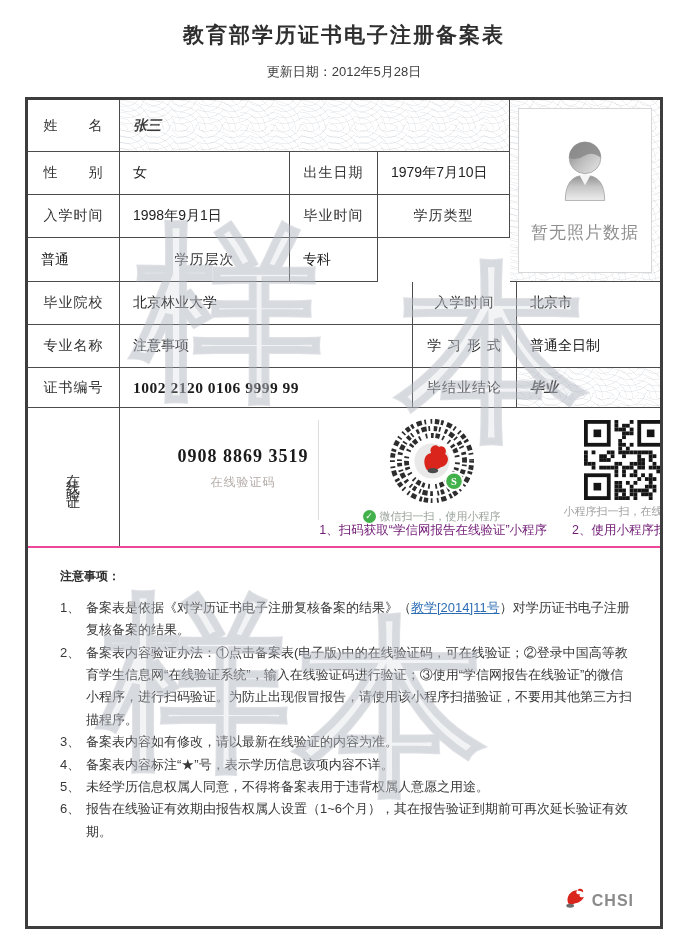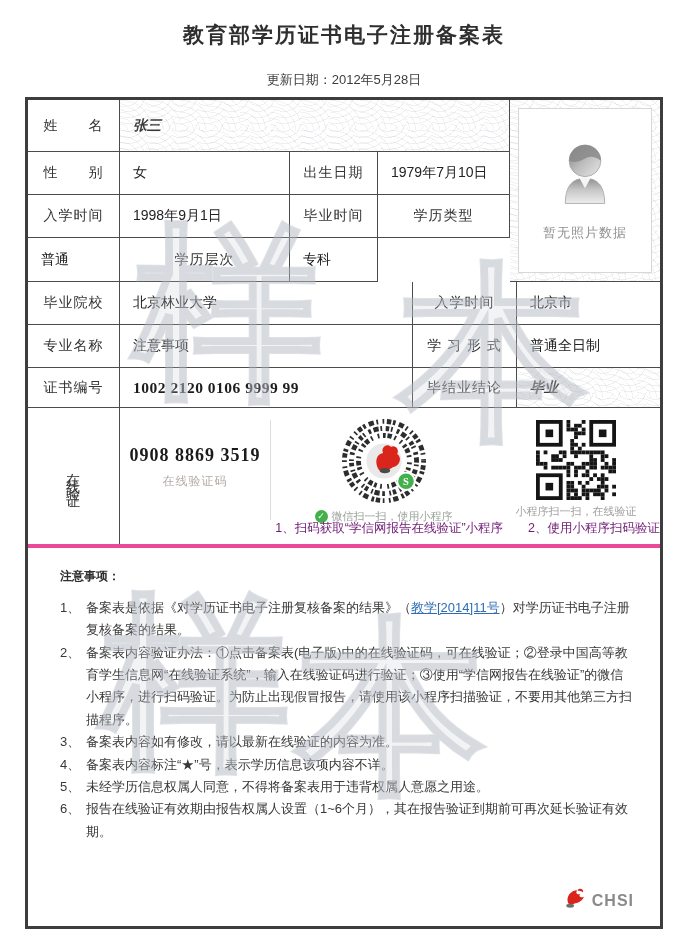--- a/index.html
+++ b/index.html
@@ -4,21 +4,21 @@
 <style>
   * { margin:0; padding:0; box-sizing:border-box; }
   html,body { background:#fff; }
   body {
     width:688px; height:936px; position:relative; overflow:hidden;
     font-family:"Liberation Sans", sans-serif; color:#333;
   }
   
   .doc-header { text-align:center; padding-top:21px; }
   .doc-title { font-size:21px; font-weight:bold; color:#2f2f2f; letter-spacing:2px; }
-  .doc-subtitle { font-size:13px; color:#3c3c3c; margin-top:22px; }
+  .doc-subtitle { font-size:13px; color:#3c3c3c; margin-top:14px; }
 
   
   .frame {
     position:absolute; left:25px; top:97px; width:638px; height:832px;
     border:3px solid #3d3d3d; background:#fff; overflow:hidden;
   }
 
   
   .wm {
     position:absolute; font-size:190px; font-weight:bold; line-height:1;
@@ -44,24 +44,24 @@
     background-size:26px 26px, 30px 30px;
   }
   .script { font-family:"Liberation Serif", serif; font-style:italic; font-weight:bold; color:#3a3a3a; }
   .serifnum { font-family:"Liberation Serif", serif; font-weight:bold; font-size:15.5px; color:#1d1d1d; letter-spacing:0.5px; }
   .namecell { grid-column:2/5; }
   .photocell { grid-column:5; grid-row:1/5; border-right:none; border-bottom:1px solid #4b4b4b; padding:8px; }
   .photo-inner {
     width:100%; height:100%; background:#fff; border:1px solid #d7d7d7;
     display:flex; flex-direction:column; align-items:center; justify-content:center; gap:14px;
   }
-  .photo-text { font-size:13px; color:#8f8f8f; letter-spacing:1px; }
-
-  
-  .secC { display:flex; height:140px; border-bottom:4px solid #ec4899; position:relative; z-index:2; }
+  .photo-text { font-size:17px; color:#8f8f8f; letter-spacing:1px; }
+
+  
+  .secC { display:flex; height:140px; border-bottom:2px solid #ec4899; position:relative; z-index:2;gap:48px; }
   .vlabel {
     width:92px; border-right:1px solid #4b4b4b; display:flex; align-items:center; justify-content:center;
     writing-mode:vertical-lr; text-orientation:upright; letter-spacing:7px; font-size:14px; color:#333;
   }
   .vcontent { flex:1; position:relative; display:flex; align-items:flex-start; }
   .vcode { width:150px; align-self:center; margin-top:-18px; text-align:center; }
   .vnum { font-family:"Liberation Serif", serif; font-weight:bold; font-size:18px; color:#1a1a1a; letter-spacing:1px; }
   .vnumlab { font-size:12px; color:#b3aba6; margin-top:7px; letter-spacing:1px; }
   .vdiv { width:1px; background:#ddd; height:100px; margin-top:12px; }
   .vblock { display:flex; flex-direction:column; align-items:center; padding-top:9px; }

